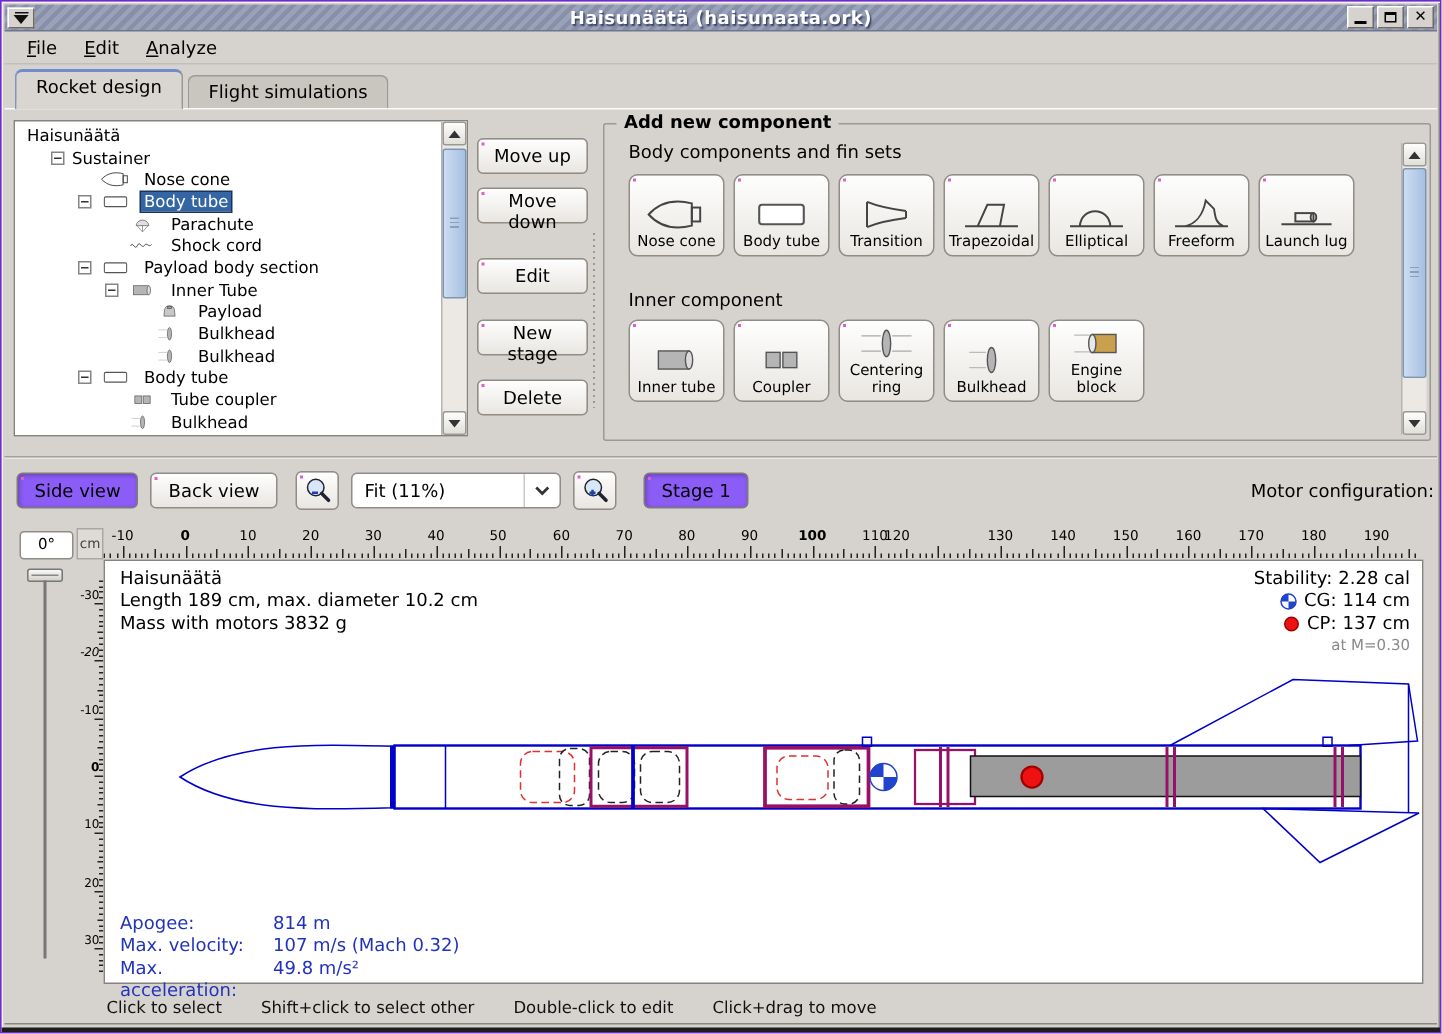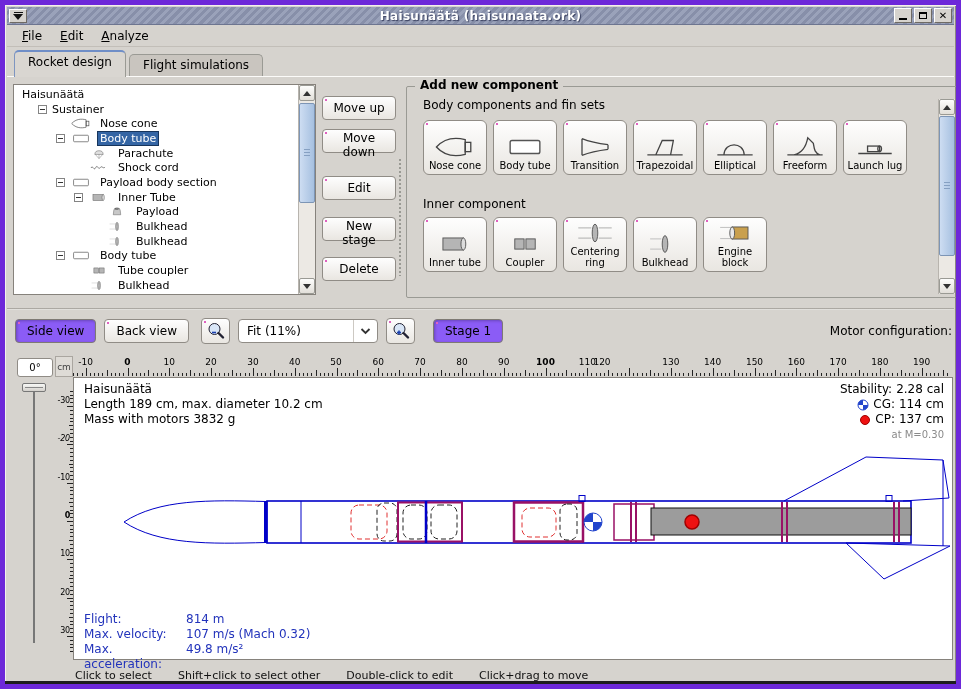--- a/index.html
+++ b/index.html
@@ -2,21 +2,21 @@
 <html style="--blue: #0000c8; --purple: #991166; --red: #e03030; --cpred: #ee1111; --cgblue: #2244cc; --motor: #9c9c9c; --sel: #3465a4;"><head>
 <meta charset="utf-8">
 <style>
 :root{
   --blue:#0000c8; --purple:#991166; --red:#e03030; --cpred:#ee1111;
   --cgblue:#2244cc; --motor:#9c9c9c; --sel:#3465a4;
 }
 *{box-sizing:border-box}
 html,body{margin:0;padding:0}
 body{width:961px;height:689px;overflow:hidden;font-family:"DejaVu Sans","Liberation Sans",sans-serif;background:#d6d3ce}
-.window{position:relative;width:961px;height:689px;background:#d6d3ce;border:5px solid #6d28d9;
+.window{position:relative;width:961px;height:689px;background:#d6d3ce;border:1px solid #6d28d9;
   box-shadow:inset 1px 1px 0 #f3f1ed, inset -1px -1px 0 #8a8780;overflow:hidden}
 
 
 .titlebar{position:absolute;left:2px;top:2px;right:2px;height:18px;
   background:repeating-linear-gradient(135deg,#9aa2ba 0 3px,#878fa9 3px 6px);
   border-bottom:1px solid #6d7590;display:flex;align-items:center}
 .title-text{position:absolute;left:0;right:0;text-align:center;font-size:12px;font-weight:bold;color:#fff;
   text-shadow:1px 1px 1px #3a4160;letter-spacing:.3px}
 .sysicon{position:relative;z-index:2;width:18px;height:14px;margin-left:2px;background:#d6d3ce;
   border:1px solid;border-color:#fff #6e6a64 #6e6a64 #fff;display:flex;flex-direction:column;align-items:center;justify-content:center}
@@ -860,21 +860,21 @@
           <circle cx="6" cy="6" r="4.5" class="cp-d"></circle>
         </svg>
         <span>CP:</span>
           <span>137 cm</span>
       </div>
       <div class="mach">at M=0.30</div>
     </div>
 
     <div class="flight">
         <div class="frow">
-          <span class="flbl">Flight:</span>
+          <span class="flbl">Apogee:</span>
           <span>814 m</span>
         </div>
         <div class="frow">
           <span class="flbl">Max. velocity:</span>
           <span>107 m/s  (Mach 0.32)</span>
         </div>
         <div class="frow">
           <span class="flbl">Max. acceleration:</span>
           <span>49.8 m/s²</span>
         </div>

